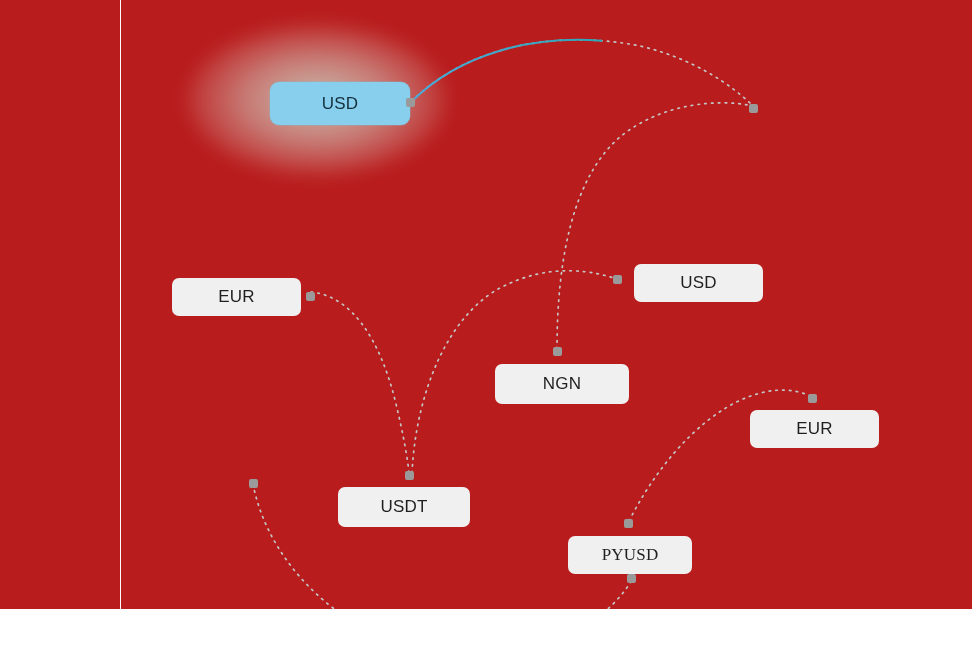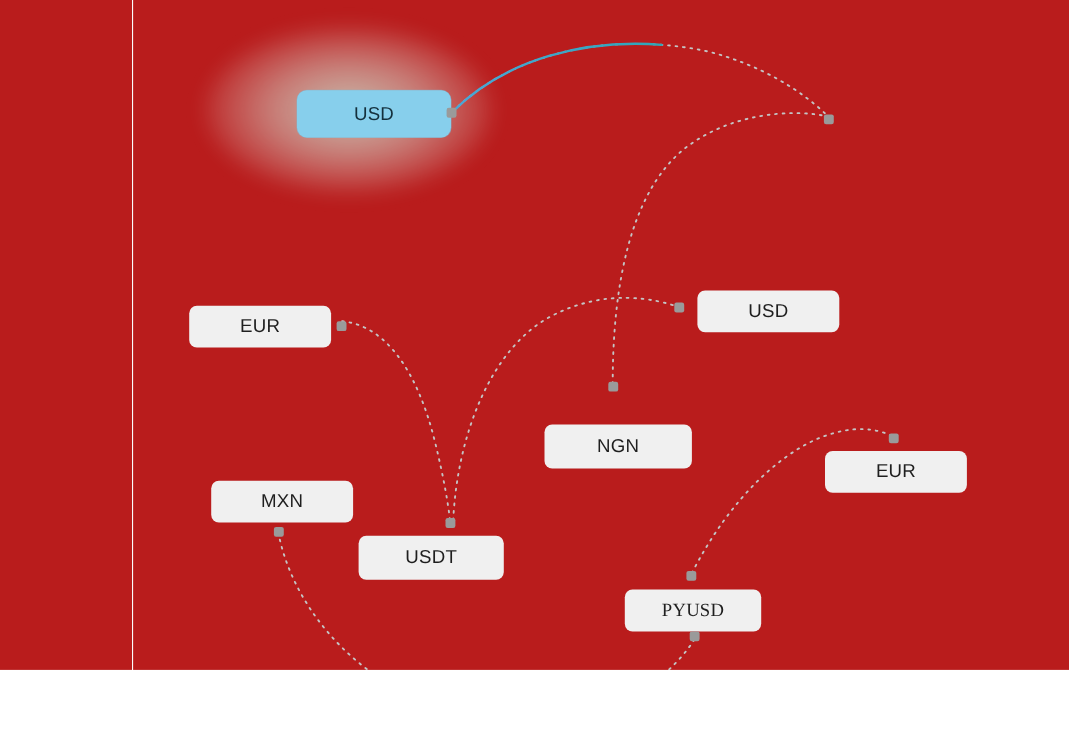--- a/index.html
+++ b/index.html
@@ -138,36 +138,33 @@
   <div class="node" style="left:172px; top:278px; width:129px; height:38px;">
     <span class="node-label">EUR</span>
   </div>
   <div class="handle" style="left:306px; top:292px;"></div>
 
   <div class="node" style="left:634px; top:264px; width:129px; height:38px;">
     <span class="node-label">USD</span>
   </div>
   <div class="handle" style="left:613px; top:275px;"></div>
 
-  <div class="node" style="left:495px; top:364px; width:134px; height:40px;margin-top:22px;">
+  <div class="node" style="left:495px; top:364px; width:134px; height:40px;">
     <span class="node-label">NGN</span>
   </div>
   <div class="handle" style="left:553px; top:347px;"></div>
 
   <div class="node" style="left:750px; top:410px; width:129px; height:38px;">
     <span class="node-label">EUR</span>
   </div>
   <div class="handle" style="left:808px; top:394px;"></div>
 
-  <div class="node" style="left:192px; top:437px; width:129px; height:38px;">
-    <span class="node-label">MXN</span>
-  </div>
   <div class="handle" style="left:249px; top:479px;"></div>
 
-  <div class="node" style="left:326px; top:487px; width:132px; height:40px;">
+  <div class="node" style="left:338px; top:487px; width:132px; height:40px;">
     <span class="node-label">USDT</span>
   </div>
   <div class="handle" style="left:405px; top:471px;"></div>
 
   <div class="node" style="left:568px; top:536px; width:124px; height:38px;font-family:Liberation Serif, serif;">
     <span class="node-label">PYUSD</span>
   </div>
   <div class="handle" style="left:624px; top:519px;"></div>
   <div class="handle" style="left:627px; top:574px;"></div>
 

